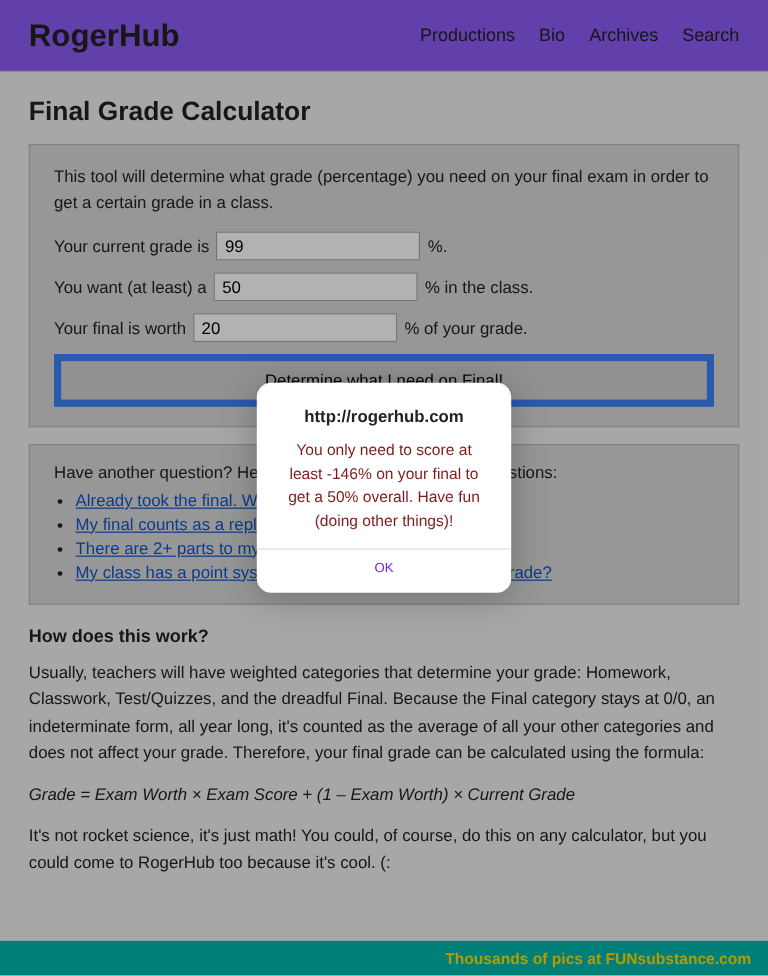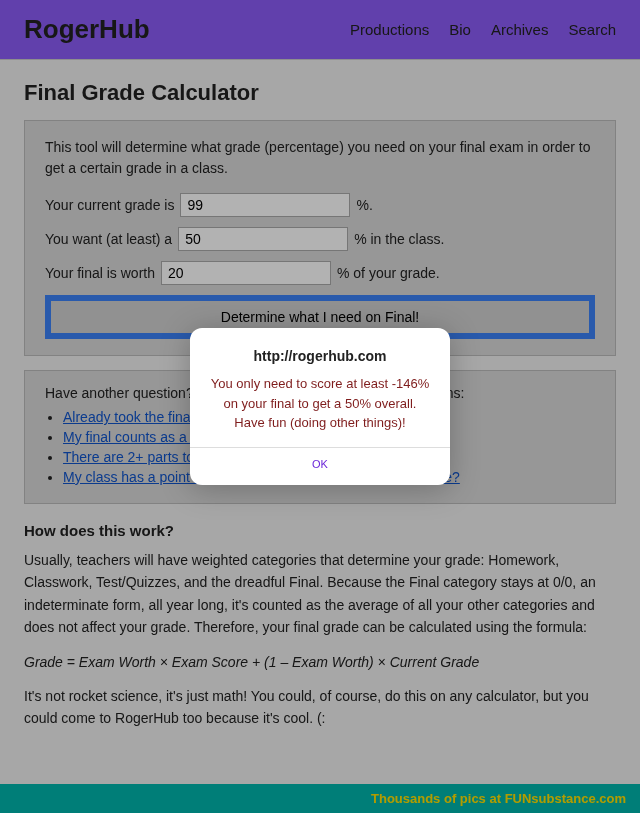--- a/index.html
+++ b/index.html
@@ -144,21 +144,21 @@
       top: 0; left: 0; right: 0; bottom: 0;
       background: rgba(0,0,0,0.3);
       display: flex;
       align-items: center;
       justify-content: center;
       z-index: 100;
     }
     .modal {
       background: #fff;
       border-radius: 12px;
-      width: 260px;
+      width: 212px;
       padding: 20px 18px 14px;
       box-shadow: 0 4px 30px rgba(0,0,0,0.25);
       text-align: center;
     }
     .modal-url {
       font-size: 14px;
       font-weight: bold;
       color: #222;
       margin-bottom: 10px;
     }

